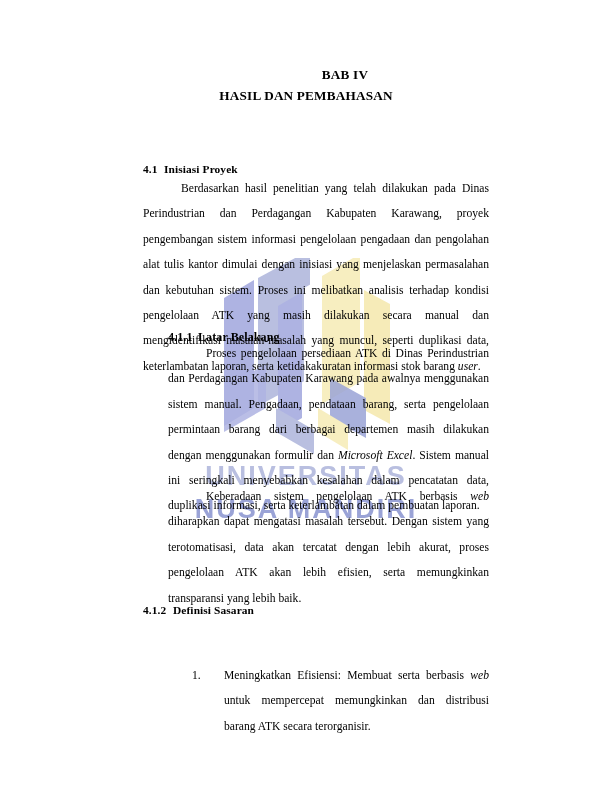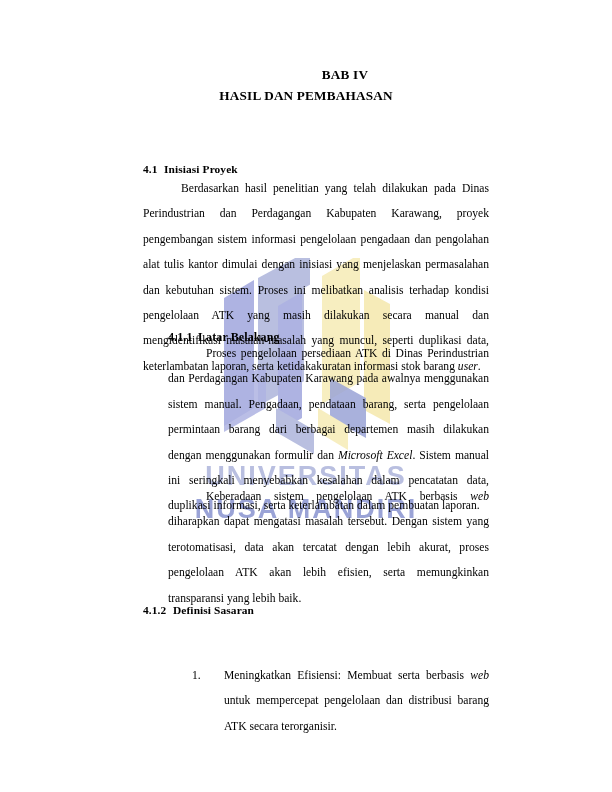--- a/index.html
+++ b/index.html
@@ -223,20 +223,20 @@
     <div class="body-block" style="top:604px;">
       <div class="h2">
         <span class="num" style="min-width:30px;">4.1.2</span><span>Definisi Sasaran</span>
       </div>
     </div>
 
 
     <div class="body-block" style="top:663px;">
       <ol class="list">
         <li>
-          <span class="marker">1.</span><span>Meningkatkan Efisiensi: Membuat serta berbasis </span><i>web</i><span> untuk mempercepat pengelolaan dan distribusi barang ATK secara terorganisir.</span>
+          <span class="marker">1.</span><span>Meningkatkan Efisiensi: Membuat serta berbasis </span><i>web</i><span> untuk mempercepat memungkinkan dan distribusi barang ATK secara terorganisir.</span>
         </li>
       </ol>
     </div>
 
 
   </div>
 </div>
 
 </body></html>

